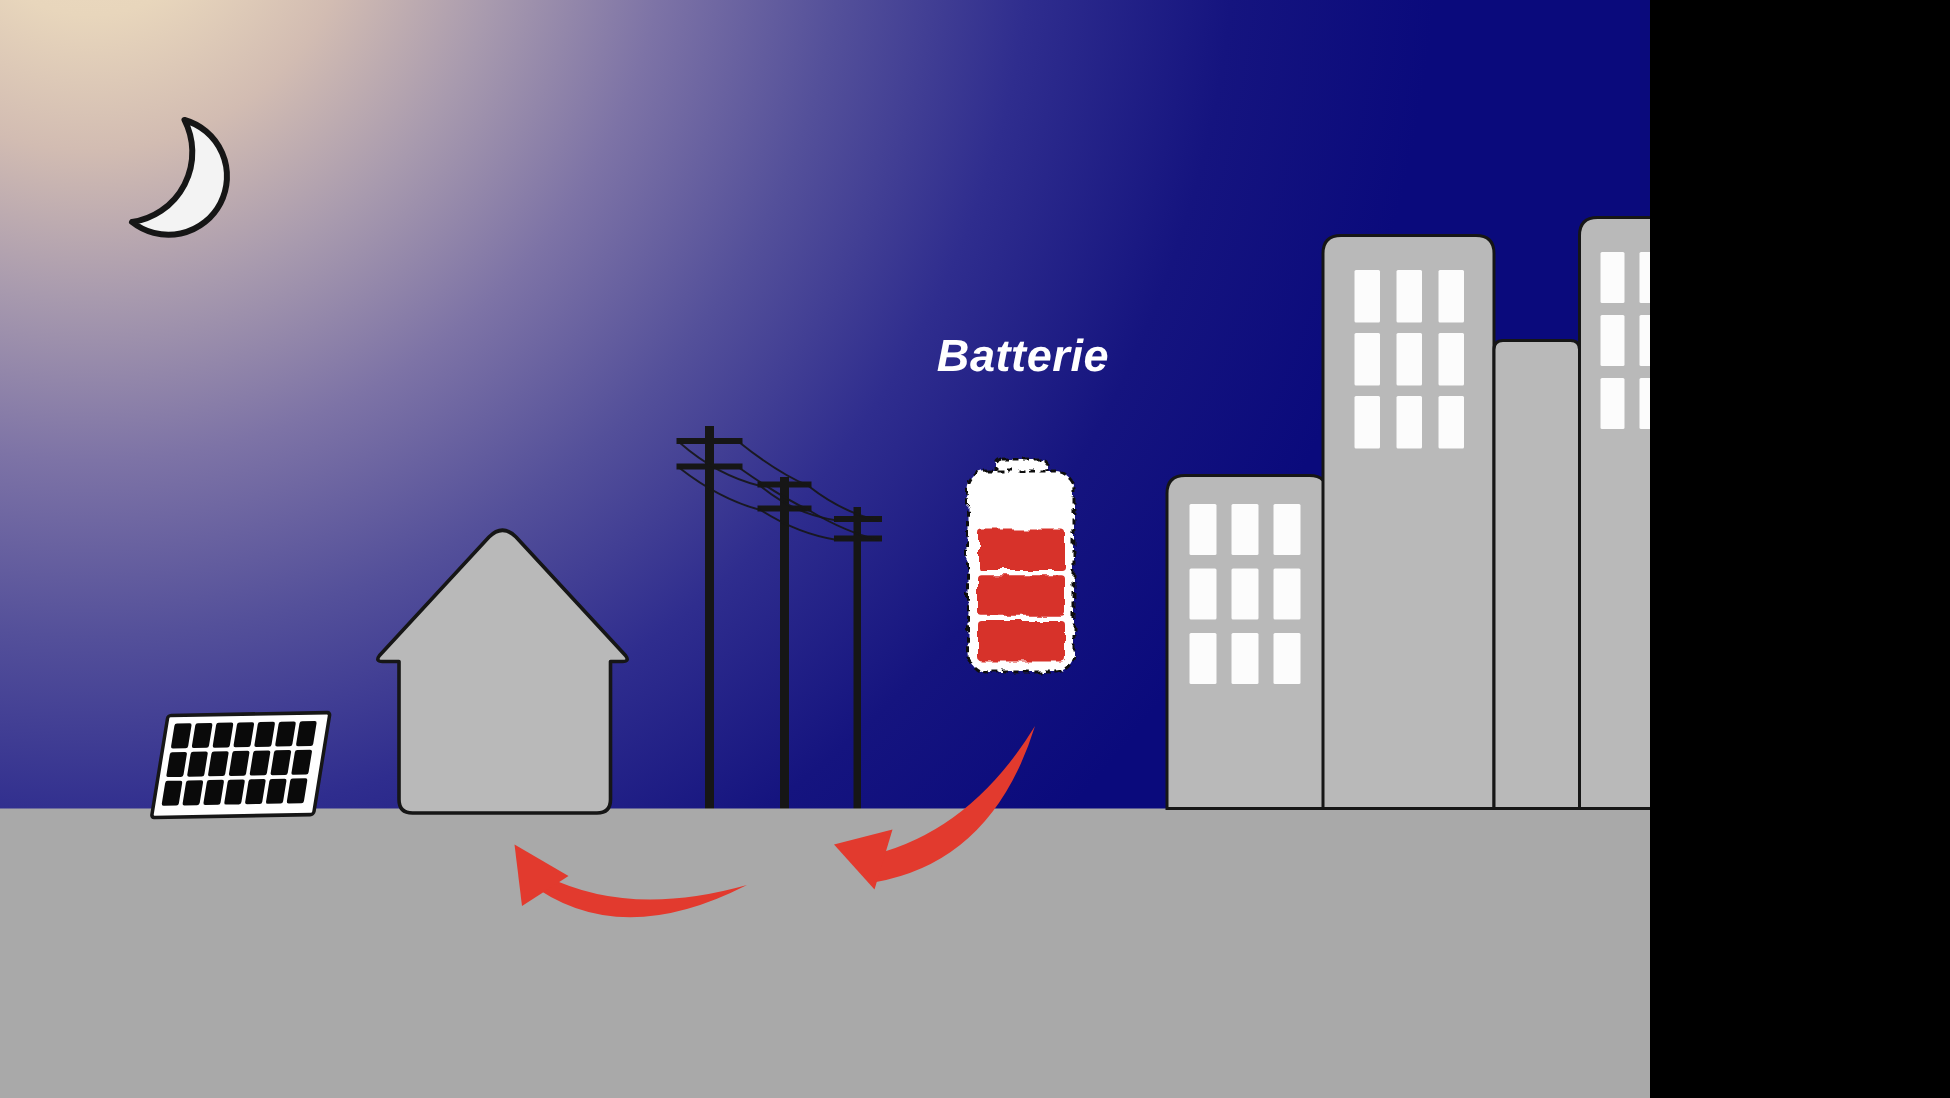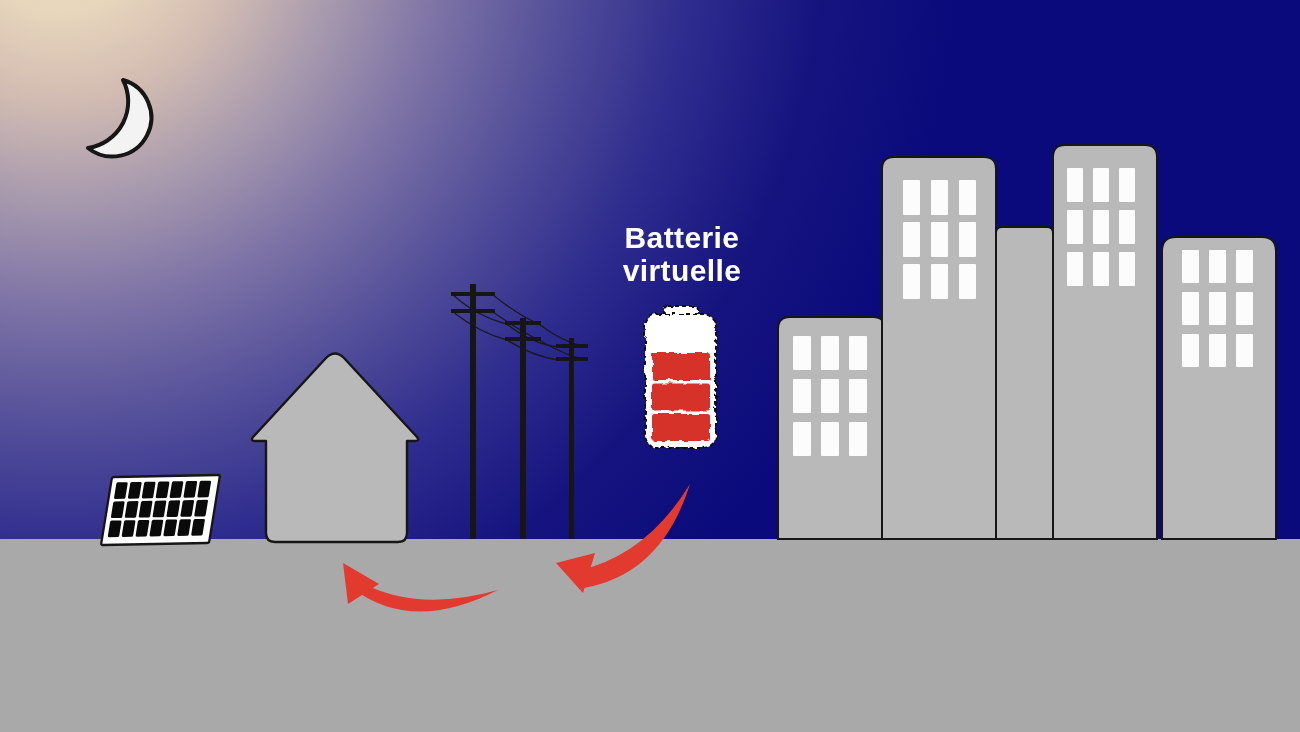--- a/index.html
+++ b/index.html
@@ -1,29 +1,30 @@
 <!DOCTYPE html>
 <html style="--sky-glow: #eedcc2; --sky-navy: #0a0a7c; --ground-gray: #a9a9a9; --structure-gray: #b9b9b9; --window-white: #fcfcfc; --battery-white: #ffffff; --battery-red: #d7322a; --arrow-red: #e23a2e; --outline-black: #161616; --moon-white: #f3f3f3;"><head>
 <meta charset="utf-8">
 <style>
   html,body{margin:0;padding:0;background:#000;}
   .scene{
-    position:relative;width:1300px;height:732px;overflow:hidden;
+    position:relative;width:1100px;height:732px;overflow:hidden;
     font-family:"Liberation Sans",sans-serif;
     background-color:var(--sky-navy,#0a0a7c);
     background-image:radial-gradient(900px 900px at 60px -80px,
       var(--sky-glow,#eedcc2) 0%,
       #e8d6bc 10%,
       #d2bcb2 20%,
       #a89aae 31%,
       #7d73a6 43%,
       #54509a 56%,
       #2f2d8e 70%,
       #15147f 85%,
       var(--sky-navy,#0a0a7c) 100%);
+    font-style:italic;
   }
   svg.layer{position:absolute;inset:0;display:block;}
   .moon{fill:var(--moon-white,#f3f3f3);stroke:var(--outline-black,#161616);stroke-width:4;stroke-linejoin:round;}
   .pole{fill:var(--outline-black,#161616);}
   .wire{stroke:var(--outline-black,#161616);stroke-width:1.3;fill:none;opacity:.9;}
   .ground{fill:var(--ground-gray,#a9a9a9);}
   .house{fill:var(--structure-gray,#b9b9b9);stroke:var(--outline-black,#161616);stroke-width:2.4;stroke-linejoin:round;}
   .panel-frame{fill:#ffffff;stroke:var(--outline-black,#161616);stroke-width:2.4;}
   .panel-cell{fill:#0a0a0a;}
   .building-body{fill:var(--structure-gray,#b9b9b9);stroke:var(--outline-black,#161616);stroke-width:2;}
@@ -171,16 +172,15 @@
       <path class="arrow" d="M 343,563 L 379,584 L 348,604 Z"></path>
     </g>
     <g>
       <path class="arrow" d="M 584,588 Q 662,574 690,484 Q 646,556 577,571 Z"></path>
       <path class="arrow" d="M 556,563 L 595,553 L 583,593 Z"></path>
     </g>
   </svg>
 
   <div class="battery-label">
     <div>Batterie</div>
-    <div>virtuelle</div>
   </div>
 
 </div>
 
 </body></html>

